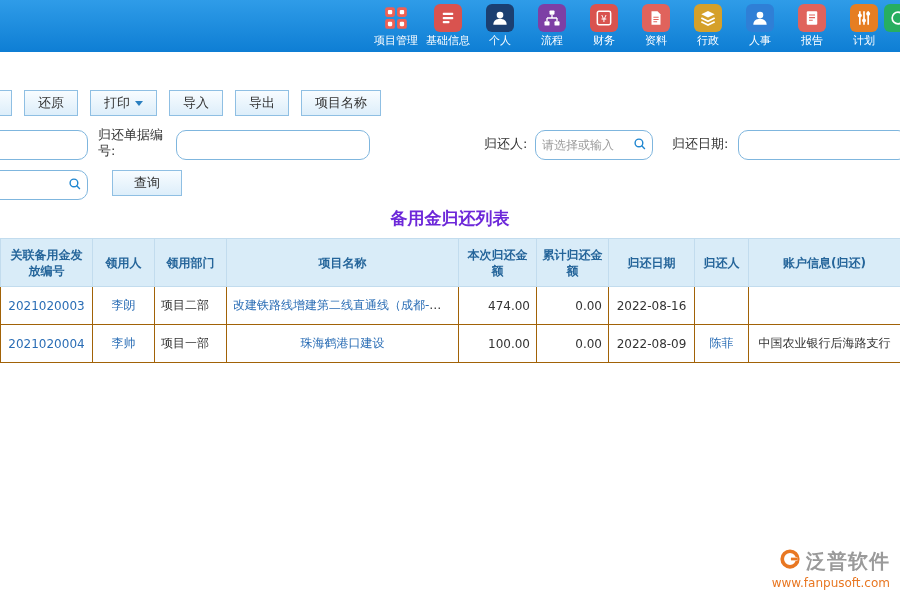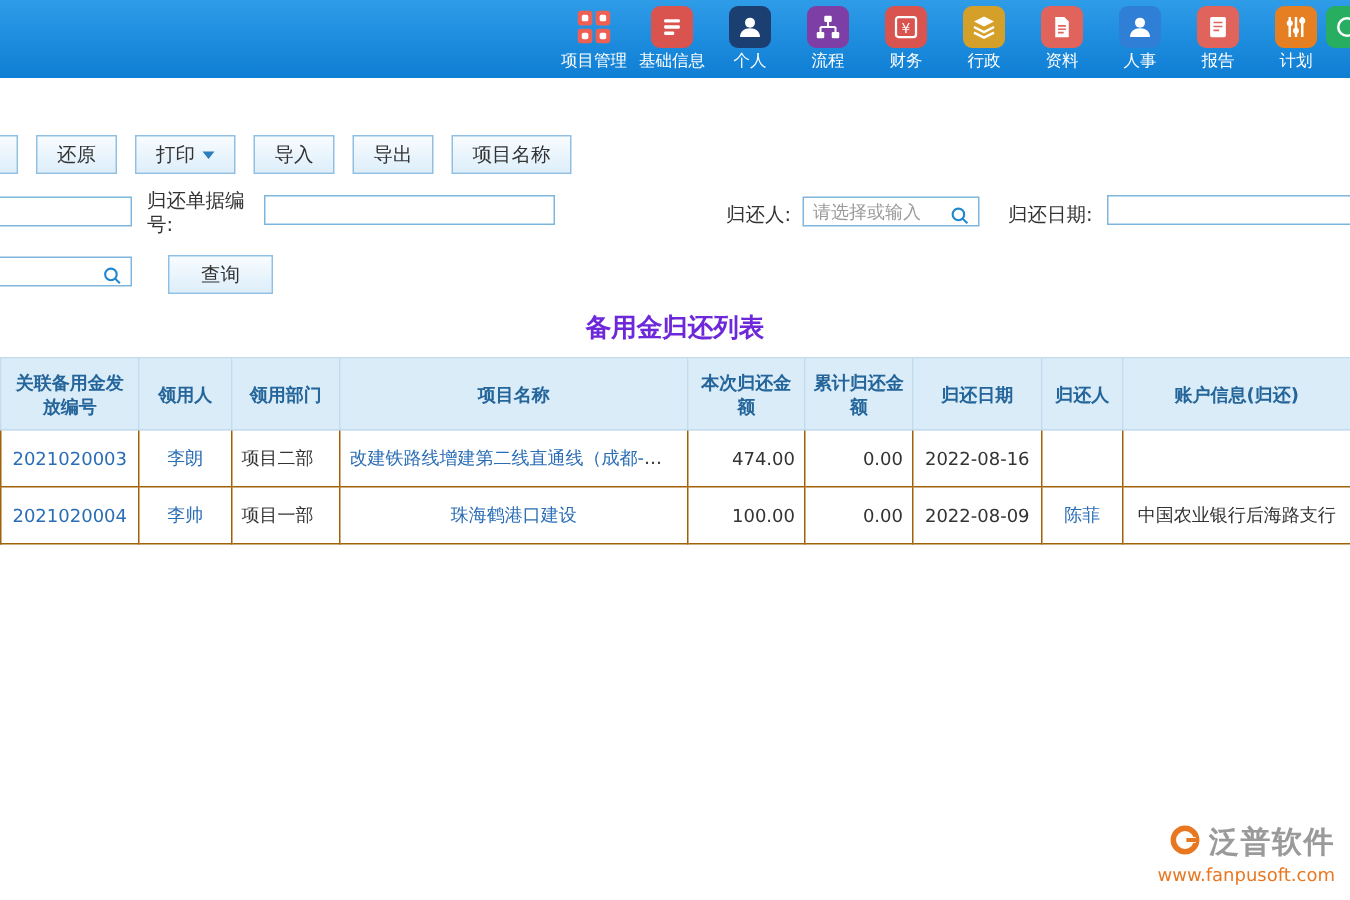--- a/index.html
+++ b/index.html
@@ -29,21 +29,21 @@
   .btn{background:linear-gradient(#f8fcff,#ddeefa);border:1px solid #8fbfe3;border-radius:0;color:#333;
        font-size:13px;height:26px;padding:0 13px;cursor:pointer;display:inline-flex;align-items:center;gap:5px;
        font-family:"DejaVu Sans","Liberation Sans",sans-serif}
   .btn-fragment{width:12px;padding:0;border-left:none;border-top-left-radius:0;border-bottom-left-radius:0}
   .caret{width:0;height:0;border-left:4px solid transparent;border-right:4px solid transparent;border-top:5px solid #2a7fc0;display:inline-block}
 
   
   .filters1{position:absolute;top:130px;left:0;right:0;height:28px}
   .filters2{position:absolute;top:170px;left:0;right:0;height:28px}
   .flabel{font-size:13px;color:#333;line-height:16px}
-  .finput{border:1px solid #7fb6de;height:20px;border-radius:0;padding:0 6px;font-size:12px;color:#333;outline:none;
+  .finput{border:1px solid #7fb6de;height:30px;border-radius:10px;padding:0 6px;font-size:12px;color:#333;outline:none;
           font-family:"DejaVu Sans","Liberation Sans",sans-serif;background:#fff}
   .finput::placeholder{color:#9b9b9b}
   .iwrap{position:absolute;top:0}
   .iwrap .finput{width:100%;padding-right:24px}
   .search-ic{position:absolute;right:6px;top:6px;cursor:pointer}
   .f-left-frag{left:-40px;width:128px}
   .f-doc-label{position:absolute;left:98px;top:-3px;width:72px;text-align:left}
   .f-doc-input{position:absolute;left:176px;top:0;width:194px}
   .f-ret-label{position:absolute;left:484px;top:6px}
   .f-ret-wrap{left:535px;width:118px}
@@ -56,21 +56,21 @@
   .list-title{position:absolute;top:207px;left:0;right:0;text-align:center;font-size:17px;font-weight:bold;color:#6d28d9}
   table.grid{position:absolute;top:238px;left:0;width:900px;border-collapse:collapse;table-layout:fixed}
   table.grid th{background:#d9ecf8;color:#25659a;font-weight:bold;font-size:12px;border:1px solid #c2dcee;height:48px;padding:2px 4px;text-align:center;line-height:16px}
   table.grid td{font-size:12px;color:#333;border:1px solid #a16207;height:38px;padding:2px 6px;background:#fff;overflow:hidden;white-space:nowrap;text-overflow:ellipsis}
   table.grid a{color:#2a6db5;text-decoration:none;cursor:pointer}
   .c0{width:92px}.c1{width:62px}.c2{width:72px}.c3{width:232px}.c4{width:78px}.c5{width:72px}.c6{width:86px}.c7{width:54px}.c8{width:152px}
   .a-left{text-align:left}.a-right{text-align:right}.a-center{text-align:center}
 
   
   .brand{position:absolute;right:10px;bottom:10px;text-align:right}
-  .brand-row{display:flex;align-items:center;gap:5px;justify-content:flex-end}
+  .brand-row{display:flex;align-items:flex-start;gap:5px;justify-content:flex-end}
   .brand-text{font-size:20px;color:#9a9a9a;font-weight:bold;letter-spacing:1px}
   .brand-url{font-size:12px;color:#e87722;margin-top:1px}
 </style>
 </head>
 <body>
 
 <header class="topbar">
   <div class="nav-item">
     <span class="tile tile-grid">
       <svg viewBox="0 0 24 24" width="26" height="26">
@@ -123,39 +123,39 @@
   <div class="nav-item">
     <span class="tile tile-finance">
       <svg viewBox="0 0 24 24" width="20" height="20">
           <rect x="4" y="4" width="16" height="16" rx="2" fill="none" stroke="#fff" stroke-width="1.8"></rect>
           <text x="12" y="16.5" font-size="11" fill="#fff" text-anchor="middle" font-family="DejaVu Sans, sans-serif">¥</text>
         </svg>
     </span>
     <span class="nav-label">财务</span>
   </div>
   <div class="nav-item">
-    <span class="tile tile-admin">
-      <svg viewBox="0 0 24 24" width="20" height="20">
-          <path d="M12 3.5l8 4-8 4-8-4z" fill="#fff"></path>
-          <path d="M4 12l8 4 8-4" stroke="#fff" stroke-width="2" fill="none"></path>
-          <path d="M4 16.5l8 4 8-4" stroke="#fff" stroke-width="2" fill="none"></path>
-        </svg>
-    </span>
-    <span class="nav-label">行政</span>
-  </div>
-  <div class="nav-item">
     <span class="tile tile-docs">
       <svg viewBox="0 0 24 24" width="18" height="18">
           <path d="M6 3h8l4 4v14H6z" fill="#fff"></path>
           <g stroke="#e0635c" stroke-width="1.4" fill="none">
             <path d="M8.5 11h7M8.5 14h7M8.5 17h5"></path>
           </g>
         </svg>
     </span>
     <span class="nav-label">资料</span>
+  </div>
+  <div class="nav-item">
+    <span class="tile tile-admin">
+      <svg viewBox="0 0 24 24" width="20" height="20">
+          <path d="M12 3.5l8 4-8 4-8-4z" fill="#fff"></path>
+          <path d="M4 12l8 4 8-4" stroke="#fff" stroke-width="2" fill="none"></path>
+          <path d="M4 16.5l8 4 8-4" stroke="#fff" stroke-width="2" fill="none"></path>
+        </svg>
+    </span>
+    <span class="nav-label">行政</span>
   </div>
   <div class="nav-item">
     <span class="tile tile-hr">
       <svg viewBox="0 0 24 24" width="20" height="20">
           <circle cx="12" cy="8.5" r="4" fill="#fff"></circle>
           <path d="M4 20c0-4.5 3.6-7 8-7s8 2.5 8 7z" fill="#fff"></path>
         </svg>
     </span>
     <span class="nav-label">人事</span>
   </div>

